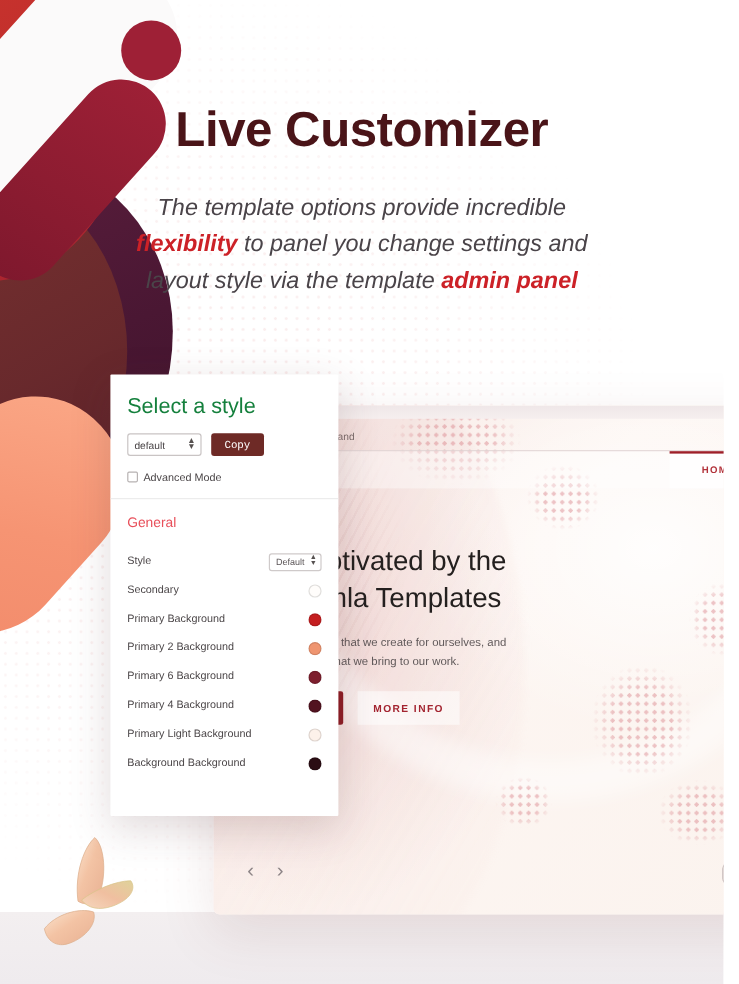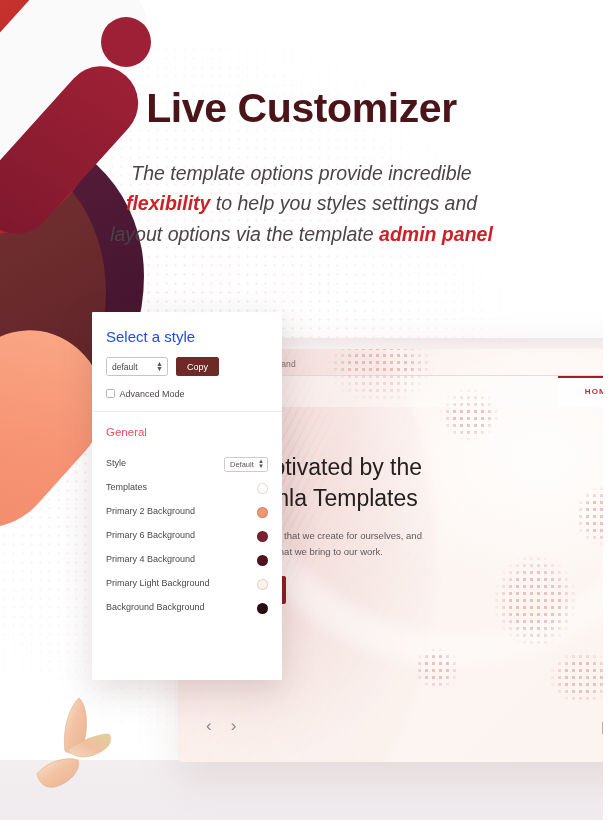--- a/index.html
+++ b/index.html
@@ -294,22 +294,22 @@
     left: 92px; top: 312px;
     width: 190px; height: 368px;
     background: #ffffff;
     box-shadow: 0 10px 34px rgba(90,50,55,0.18);
     z-index: 8;
     overflow: hidden;
     border-radius: 1px;
   }
   .panel-head { padding: 16px 14px 12px 14px; }
   .panel-title {
-    font-size: 15px;
-    color: #1d4ed8;
+    font-size: 18px;
+    color: #15803d;
     margin-bottom: 12px;
   }
   .panel-row-ctl { display: flex; align-items: center; gap: 8px; }
 
   .sel {
     position: relative;
     width: 62px; height: 19px;
     border: 1px solid #c9c4c4;
     border-radius: 2.5px;
     background: #fff;
@@ -328,20 +328,21 @@
   }
   .btn-copy {
     height: 19px;
     padding: 0 11px;
     background: #6e2a26;
     color: #fff;
     font-size: 9px;
     border: none; border-radius: 2.5px;
     display: flex; align-items: center;
     cursor: pointer;
+    font-family: Liberation Mono, monospace;
   }
 
   .chk-row {
     margin-top: 13px;
     display: flex; align-items: flex-start; gap: 5px;
     font-size: 9px; color: #4c4749;
     cursor: pointer;
   }
   .chk {
     width: 8.5px; height: 8.5px;
@@ -431,22 +432,22 @@
     </defs>
     <path d="M33 57 C30 34 38 12 47 4 C54 10 57 30 52 48 C49 58 41 62 33 57 Z" fill="url(#pg1)" stroke="#dcae8b" stroke-width="0.6"></path>
     <path d="M36 56 C46 48 64 40 77 40 C82 47 76 56 62 61 C51 65 41 63 36 56 Z" fill="url(#pg2)" stroke="#d8c389" stroke-width="0.6"></path>
     <path d="M5 80 C14 68 34 62 46 66 C49 75 40 87 26 92 C15 96 7 90 5 80 Z" fill="url(#pg1)" stroke="#dcae8b" stroke-width="0.6"></path>
   </svg>
 
   <div class="hero">
     <div class="hero-title">Live Customizer</div>
     <div class="hero-sub">
       <span>The template options provide incredible</span><br>
-      <span class="hl">flexibility</span><span> to help you styles settings and</span><br>
-      <span>layout options via the template </span><span class="hl">admin panel</span>
+      <span class="hl">flexibility</span><span> to panel you change settings and</span><br>
+      <span>layout style via the template </span><span class="hl">admin panel</span>
     </div>
   </div>
 
   <div class="preview">
     <div class="pv-wash"></div>
     <div class="pv-swoosh"></div>
     <div class="pv-swoosh2"></div>
     <div class="pv-stripes"></div>
     <div class="pv-map"></div>
 
@@ -459,20 +460,21 @@
     <div class="pv-h1">
       <span>ty is motivated by the</span><br>
       <span>or Joomla Templates</span>
     </div>
     <div class="pv-body">
       <span>ble for our energy that we create for ourselves, and</span><br>
       <span>e for the energy that we bring to our work.</span>
     </div>
 
     <div class="pv-btn-solid"></div>
+    <div class="pv-btn-ghost">MORE INFO</div>
 
     <div class="pv-arrows">
       <span class="pv-arrow">‹</span>
       <span class="pv-arrow">›</span>
     </div>
     <div class="pv-mouse"></div>
   </div>
 
   <div class="panel">
 
@@ -506,24 +508,28 @@
         <span class="sel-sm">
           <span>Default</span>
           <span class="spin">
               <span>▲</span>
               <span>▼</span>
             </span>
         </span>
       </div>
 
       <div class="opt-row">
-        <span class="opt-label">Templates</span>
+        <span class="opt-label">Secondary</span>
         <span class="swatch" style="background: rgb(255, 253, 251);"></span>
       </div>
 
+      <div class="opt-row">
+        <span class="opt-label">Primary Background</span>
+        <span class="swatch" style="background: rgb(196, 30, 32);"></span>
+      </div>
 
       <div class="opt-row">
         <span class="opt-label">Primary 2 Background</span>
         <span class="swatch" style="background: rgb(239, 149, 112);"></span>
       </div>
 
       <div class="opt-row">
         <span class="opt-label">Primary 6 Background</span>
         <span class="swatch" style="background: rgb(125, 31, 46);"></span>
       </div>

